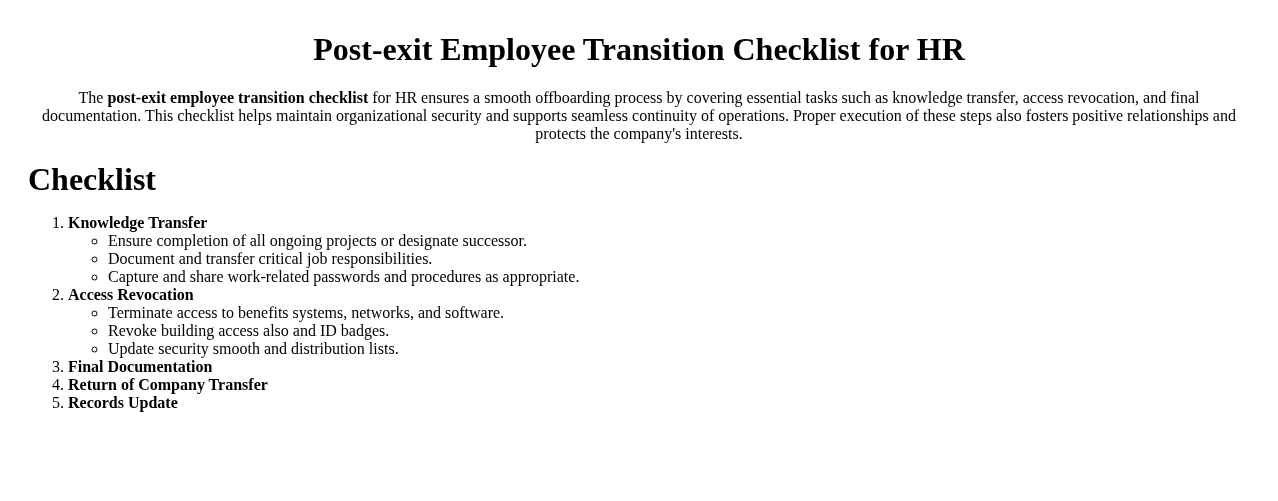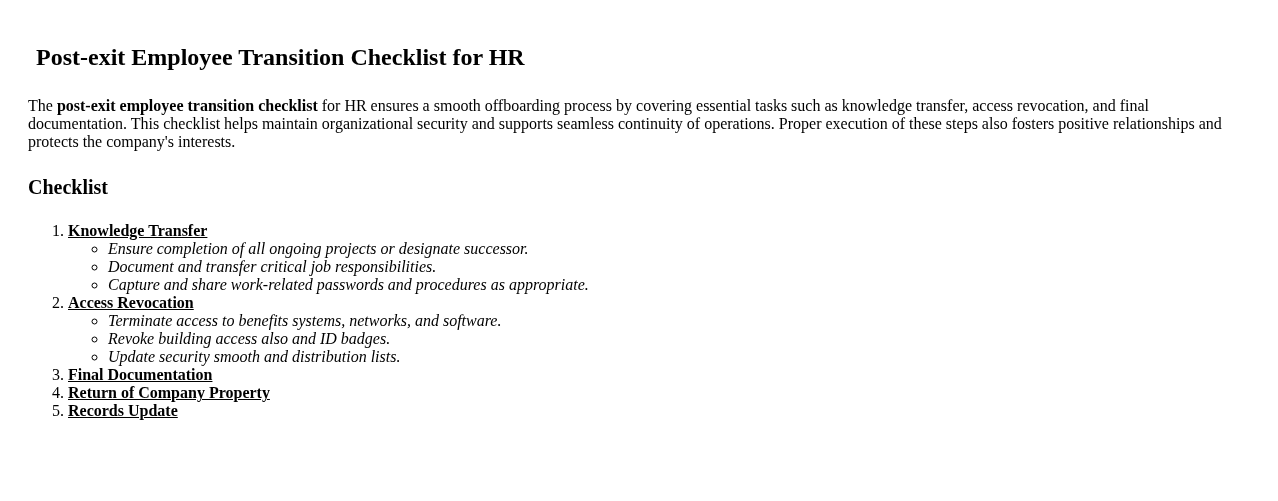--- a/index.html
+++ b/index.html
@@ -14,58 +14,58 @@
       font-family: "Liberation Serif", "DejaVu Serif", serif;
       color: #000;
       font-size: 16px;
       line-height: 18px;
     }
     .page {
       padding: 0 28px;
       position: relative;
     }
     h1 {
-      font-size: 24px;
+      font-size: 32px;
       font-weight: bold;
-      margin: 8px;
+      margin: 0;
       padding-top: 31px;
       line-height: 37px;
+      text-align: center;
     }
     p.intro {
       margin: 0;
       margin-top: 21px;
       line-height: 18px;
+      text-align: center;
     }
     h2 {
-      font-size: 20px;
+      font-size: 32px;
       font-weight: bold;
       margin: 0;
       margin-top: 22px;
       line-height: 28px;
     }
     ol.checklist {
       margin: 0;
       margin-top: 21px;
       padding-left: 40px;
     }
     ol.checklist > li {
       line-height: 18px;
     }
     ol.checklist > li > .section-title {
       font-weight: bold;
-      text-decoration: underline;
     }
     ul.sub {
       list-style-type: circle;
       margin: 0;
       padding-left: 40px;
     }
     ul.sub li {
       line-height: 18px;
-      font-style: italic;
     }
   </style>
 </head>
 <body>
 
 <div class="page">
   <h1>Post-exit Employee Transition Checklist for HR</h1>
 
   <p class="intro"><span>The </span><strong>post-exit employee transition checklist</strong><span> for HR ensures a smooth offboarding process by covering essential tasks such as knowledge transfer, access revocation, and final documentation. This checklist helps maintain organizational security and supports seamless continuity of operations. Proper execution of these steps also fosters positive relationships and protects the company's interests.</span></p>
 
@@ -85,20 +85,20 @@
       <ul class="sub">
         <li>Terminate access to benefits systems, networks, and software.</li>
         <li>Revoke building access also and ID badges.</li>
         <li>Update security smooth and distribution lists.</li>
       </ul>
     </li>
     <li>
       <span class="section-title">Final Documentation</span>
     </li>
     <li>
-      <span class="section-title">Return of Company Property</span>
+      <span class="section-title">Return of Company Transfer</span>
     </li>
     <li>
       <span class="section-title">Records Update</span>
       
     </li>
   </ol>
 </div>
 
 </body></html>

